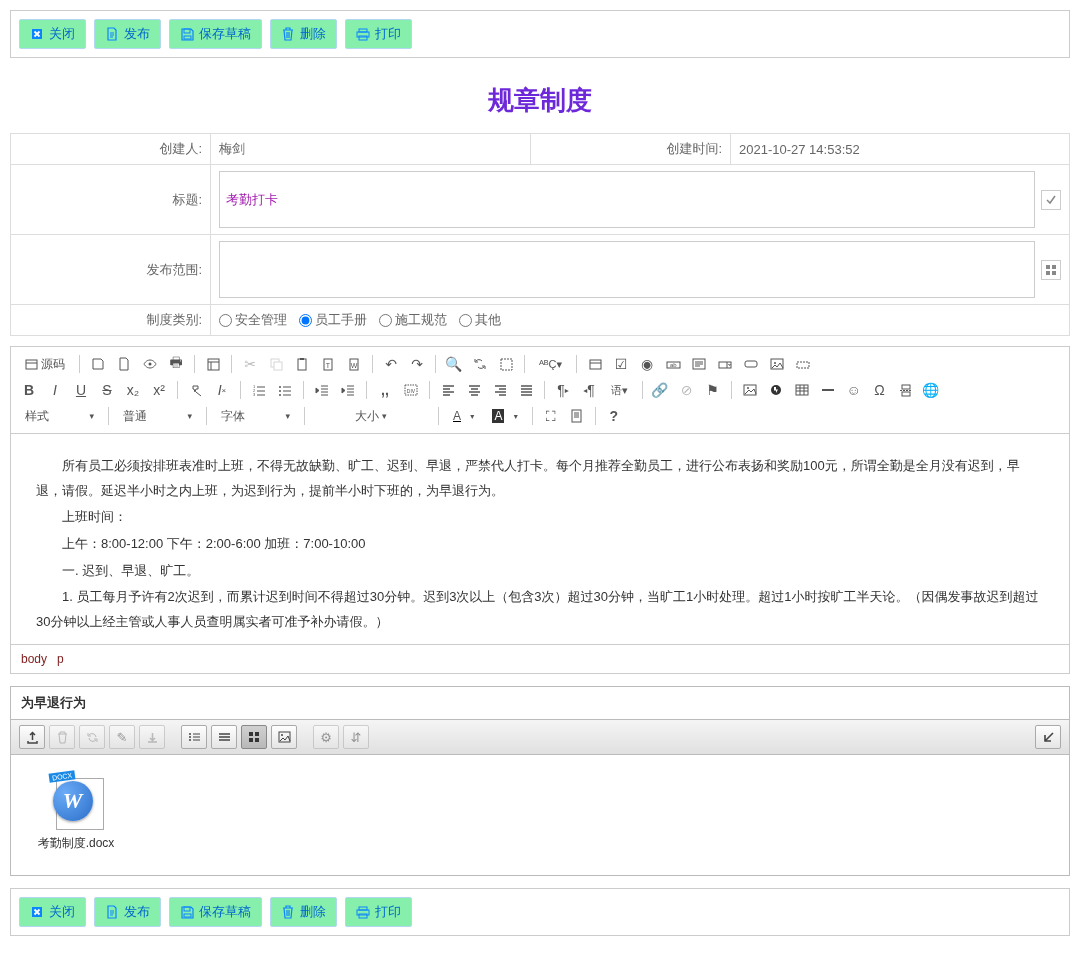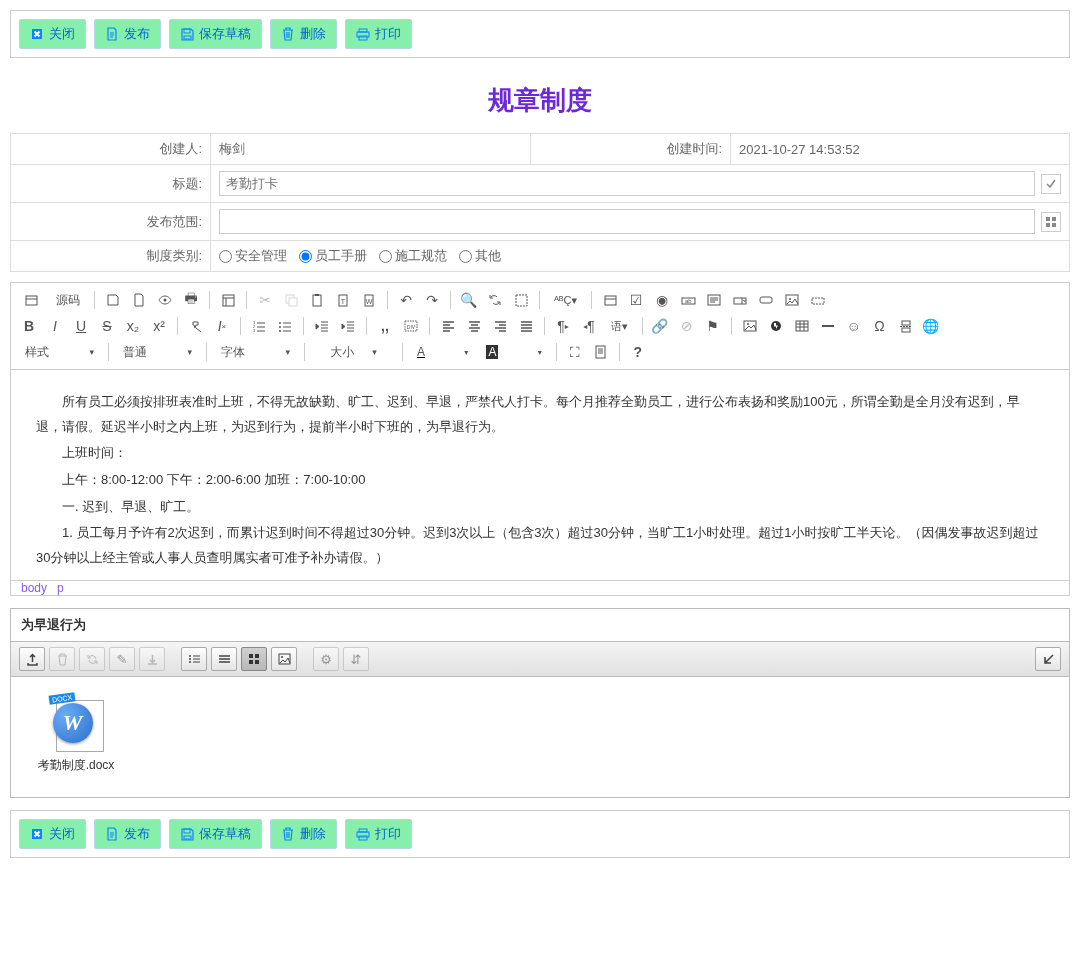--- a/index.html
+++ b/index.html
@@ -6,37 +6,37 @@
 body { font-family: "Microsoft YaHei", Arial, sans-serif; font-size: 13px; background: #fff; color: #333; }
 .page { width: 1060px; margin: 0 auto; padding: 10px 0; }
 .toolbar { border: 1px solid #ccc; padding: 8px; display: flex; gap: 8px; }
 .toolbar-bottom { margin-top: 12px; }
 .tbtn { display: inline-flex; align-items: center; gap: 5px; border: 1px solid #b3d7f0; background: #86efac; padding: 5px 10px; color: #0066cc; font-size: 13px; cursor: pointer; border-radius: 2px; }
 .tbtn .ico { width: 14px; height: 14px; display: inline-flex; align-items: center; justify-content: center; }
 .title { text-align: center; font-size: 26px; color: #6d28d9; font-weight: bold; margin: 25px 0 15px; }
 .form-table { width: 100%; border-collapse: collapse; }
 .form-table td { border: 1px solid #ddd; padding: 6px 8px; vertical-align: middle; }
 .form-table .label { width: 200px; text-align: right; background: #fff; color: #666; }
-.txtinput { width: 100%; border: 1px solid #ccc; padding: 4px 6px; font-size: 13px; color: #737373; }
+.txtinput { width: 100%; border: 1px solid #ccc; padding: 20px 6px; font-size: 13px; color: #a21caf; }
 .rowflex { display: flex; align-items: center; gap: 6px; }
 .rowflex .txtinput { flex: 1; }
 .iconbtn { width: 20px; height: 20px; border: 1px solid #ccc; display: inline-flex; align-items: center; justify-content: center; cursor: pointer; color: #666; font-size: 11px; }
 .radio-group { display: flex; gap: 12px; align-items: center; color: #666; }
 .radio-group label { display: flex; align-items: center; gap: 3px; cursor: pointer; }
 .txtarea { width: 100%; height: 35px; border: 1px solid #ccc; resize: vertical; padding: 4px; }
 .editor { border: 1px solid #ccc; margin-top: 10px; }
 .editor-toolbar { border-bottom: 1px solid #ccc; padding: 4px 6px; }
 .editor-row { display: flex; align-items: center; flex-wrap: wrap; gap: 2px; padding: 2px 0; }
 .ebtn { width: 24px; height: 22px; display: inline-flex; align-items: center; justify-content: center; color: #555; cursor: pointer; border-radius: 2px; font-size: 14px; }
-.ebtn.wide { width: auto; padding: 0 8px; font-size: 12px; gap: 18px; }
+.ebtn.wide { width: auto; padding: 0 8px; font-size: 12px; gap: 3px; }
 .esep { width: 1px; height: 18px; background: #ccc; margin: 0 4px; }
 .editor-content { height: 210px; overflow-y: scroll; padding: 20px 25px; line-height: 1.9; color: #333; font-size: 13px; }
 .editor-content p { margin-bottom: 2px; }
 .editor-content .indent { text-indent: 2em; }
-.editor-footer { border-top: 1px solid #ccc; padding: 0 10px; color: #8b5cf6; font-size: 12px; }
+.editor-footer { border-top: 1px solid #ccc; padding: 7px 10px; color: #7f1d1d; font-size: 12px; }
 .editor-footer span { margin-right: 10px; }
 .attach-section { border: 1px solid #bbb; margin-top: 12px; }
 .attach-title { background: #fff; padding: 7px 10px; font-weight: bold; border-bottom: 1px solid #bbb; }
 .attach-toolbar { background: linear-gradient(#f5f5f5,#e0e0e0); border-bottom: 1px solid #bbb; padding: 5px 8px; display: flex; align-items: center; gap: 4px; }
 .abtn { width: 26px; height: 24px; border: 1px solid #aaa; background: linear-gradient(#fefefe,#e5e5e5); display: inline-flex; align-items: center; justify-content: center; cursor: pointer; color: #444; border-radius: 2px; }
 .abtn.active { background: linear-gradient(#d0d0d0,#b8b8b8); border-color: #888; }
 .asep { width: 8px; }
 .attach-body { padding: 15px; min-height: 120px; }
 .attach-item { width: 100px; text-align: center; cursor: pointer; }
 .docx-icon { width: 55px; height: 55px; margin: 5px auto; position: relative; }
@@ -427,21 +427,21 @@
         <span class="ebtn wide" style="width:85px;justify-content:space-between;border:0;">
             <span>普通</span>
             <span style="font-size:9px">▾</span>
           </span>
         <span class="esep"></span>
         <span class="ebtn wide" style="width:85px;justify-content:space-between;border:0;">
             <span>字体</span>
             <span style="font-size:9px">▾</span>
           </span>
         <span class="esep"></span>
-        <span class="ebtn wide" style="width:85px;justify-content:center;border:0;">
+        <span class="ebtn wide" style="width:85px;justify-content:flex-start;border:0;margin-left:36px;">
             <span>大小</span>
             <span style="font-size:9px">▾</span>
           </span>
         <span class="esep"></span>
         <span class="ebtn wide"><u style="text-decoration-color:#000">A</u>&nbsp;<span style="font-size:8px">▾</span></span>
         <span class="ebtn wide"><span style="background:#333;color:#fff;padding:0 2px">A</span>&nbsp;<span style="font-size:8px">▾</span></span>
         <span class="esep"></span>
         <span class="ebtn">⛶</span>
         <span class="ebtn">
             <svg width="13" height="14" viewBox="0 0 13 14">

